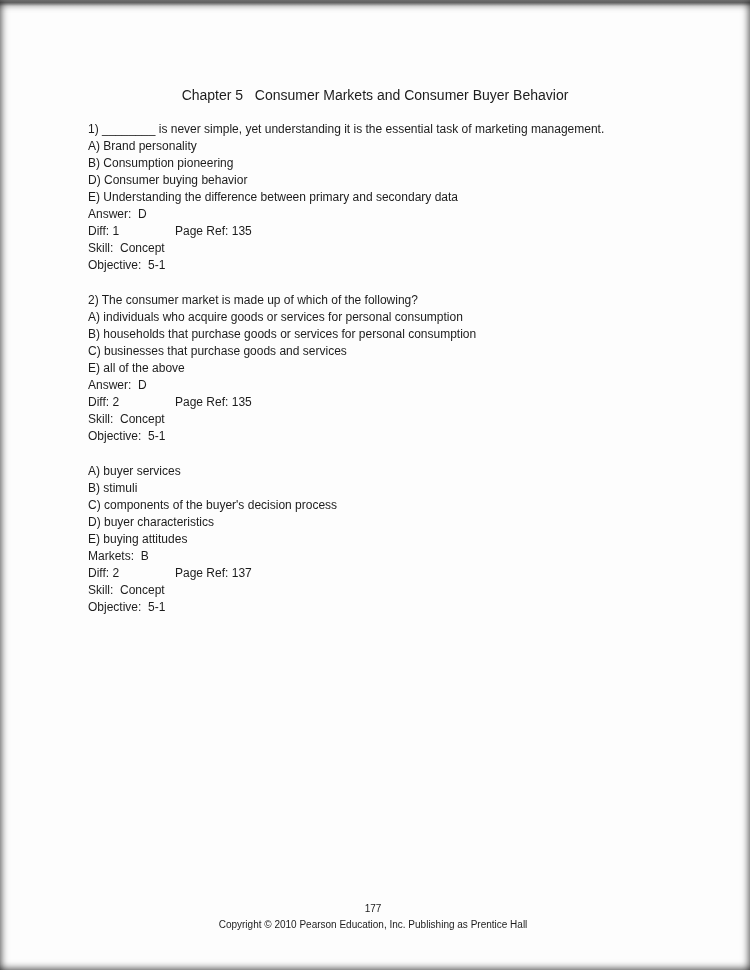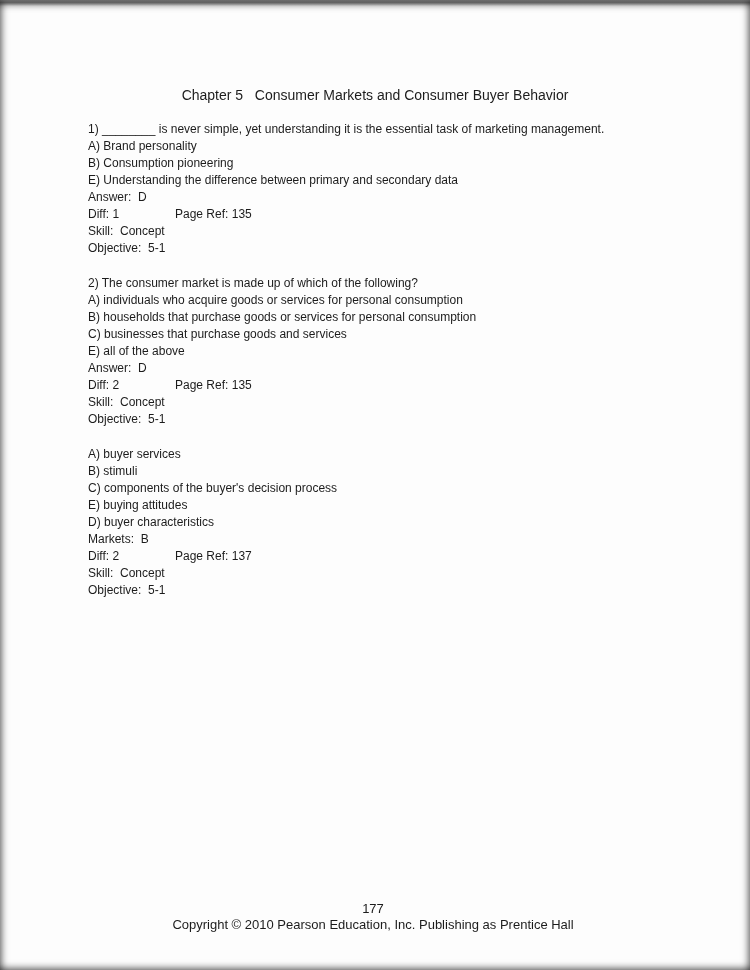--- a/index.html
+++ b/index.html
@@ -56,38 +56,39 @@
     display: inline-block;
     width: 87px;
     white-space: pre-wrap;
   }
   .footer {
     position: absolute;
     top: 901px;
     left: 0;
     width: 746px;
     text-align: center;
-    font-size: 13px;
+    font-size: 10px;
     line-height: 16px;
   }
 </style>
 </head>
 <body>
 
 <div class="sheet">
   <div class="edge-top"></div>
 
   <div class="title">Chapter 5   Consumer Markets and Consumer Buyer Behavior</div>
 
   <div class="content">
 
     <div class="question">
       <div class="line">1) ________ is never simple, yet understanding it is the essential task of marketing management.</div>
       <div class="line">A) Brand personality</div>
       <div class="line">B) Consumption pioneering</div>
+      <div class="line">D) Consumer buying behavior</div>
       <div class="line">E) Understanding the difference between primary and secondary data</div>
       <div class="line">Answer:  D</div>
       <div class="line"><span class="diff">Diff: 1</span><span>Page Ref: 135</span></div>
       <div class="line">Skill:  Concept</div>
       <div class="line">Objective:  5-1</div>
     </div>
 
     <div class="question">
       <div class="line">2) The consumer market is made up of which of the following?</div>
       <div class="line">A) individuals who acquire goods or services for personal consumption</div>
@@ -97,22 +98,22 @@
       <div class="line">Answer:  D</div>
       <div class="line"><span class="diff">Diff: 2</span><span>Page Ref: 135</span></div>
       <div class="line">Skill:  Concept</div>
       <div class="line">Objective:  5-1</div>
     </div>
 
     <div class="question">
       <div class="line">A) buyer services</div>
       <div class="line">B) stimuli</div>
       <div class="line">C) components of the buyer's decision process</div>
+      <div class="line">D) buyer characteristics</div>
       <div class="line">E) buying attitudes</div>
-      <div class="line">D) buyer characteristics</div>
       <div class="line">Markets:  B</div>
       <div class="line"><span class="diff">Diff: 2</span><span>Page Ref: 137</span></div>
       <div class="line">Skill:  Concept</div>
       <div class="line">Objective:  5-1</div>
     </div>
 
   </div>
 
   <div class="footer">
     <div>177</div>

